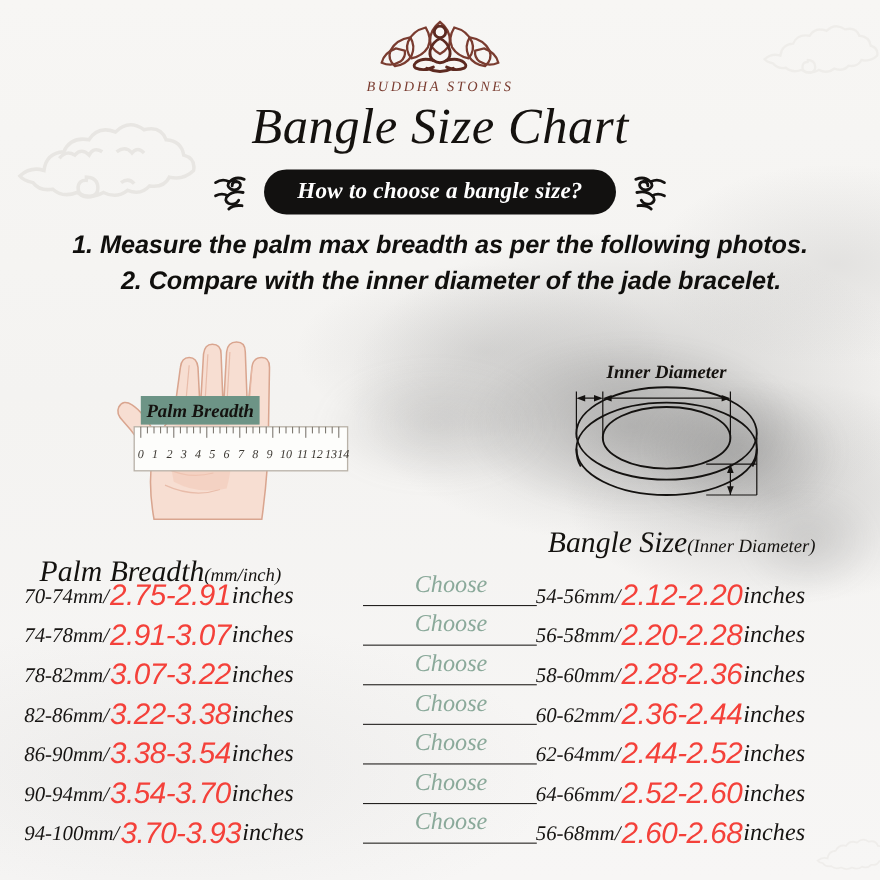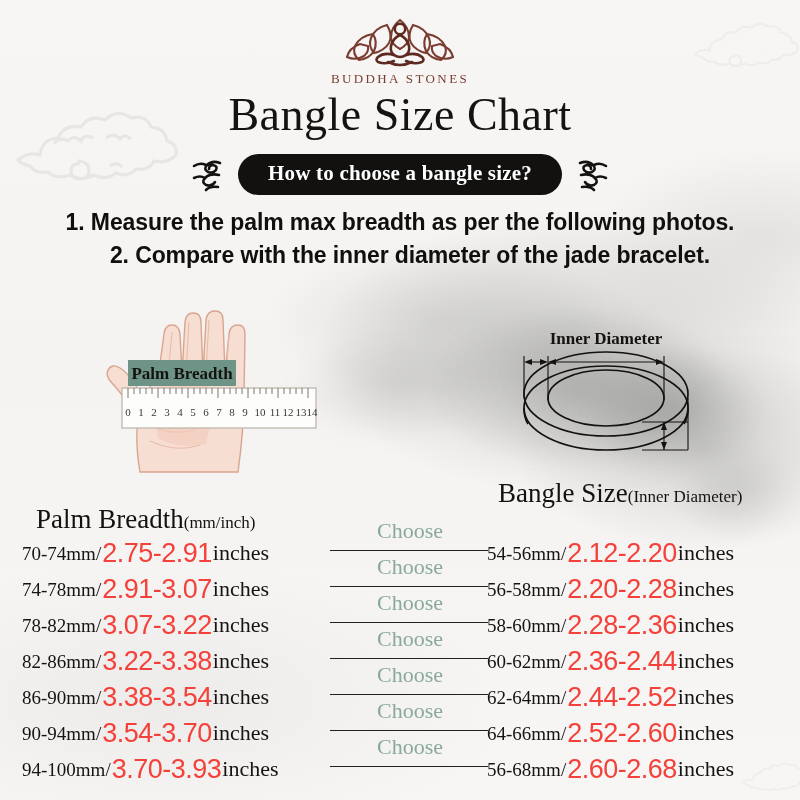--- a/index.html
+++ b/index.html
@@ -11,20 +11,21 @@
   }
   #page{
     position:absolute;inset:0;width:800px;height:800px;overflow:hidden;
     background:
       radial-gradient(ellipse 420px 230px at 72% 44%, rgba(120,120,120,.30), rgba(120,120,120,0) 62%),
       radial-gradient(ellipse 300px 160px at 88% 56%, rgba(110,110,110,.26), rgba(110,110,110,0) 64%),
       radial-gradient(ellipse 260px 120px at 55% 40%, rgba(140,140,140,.20), rgba(140,140,140,0) 66%),
       radial-gradient(ellipse 240px 130px at 95% 30%, rgba(130,130,130,.16), rgba(130,130,130,0) 70%),
       radial-gradient(ellipse 500px 200px at 20% 88%, rgba(150,150,150,.10), rgba(150,150,150,0) 70%),
       linear-gradient(180deg,#f7f6f4 0%,#f4f3f1 45%,#f7f6f5 100%);
+    font-style: italic;
   }
   .wash{position:absolute;pointer-events:none;}
   .wash.w1{left:380px;top:250px;width:430px;height:250px;
     background:radial-gradient(ellipse 50% 46% at 45% 55%, rgba(105,105,105,.34), rgba(105,105,105,0) 70%);
     filter:blur(6px);}
   .wash.w2{left:560px;top:300px;width:280px;height:220px;
     background:radial-gradient(ellipse 46% 40% at 40% 50%, rgba(95,95,95,.30), rgba(95,95,95,0) 72%);
     filter:blur(8px);}
   .wash.w3{left:230px;top:300px;width:300px;height:180px;
     background:radial-gradient(ellipse 48% 42% at 55% 48%, rgba(120,120,120,.22), rgba(120,120,120,0) 72%);
@@ -78,21 +79,21 @@
   .sec.left{left:36px;top:504px;}
   .sec.right{left:498px;top:478px;}
 
   
   .col{position:absolute;}
   .col.left{left:22px;top:520px;width:330px;}
   .col.right{left:487px;top:520px;width:300px;}
   .row{height:36px;display:flex;align-items:baseline;white-space:nowrap;}
   .mm{font-family:"Liberation Serif", serif;font-size:19px;color:#161412;}
   .inch{font-family:"Liberation Sans", sans-serif;font-size:27px;color:#f4413a;
-         letter-spacing:-.5px;margin:16px 1px;position:relative;top:2px;}
+         letter-spacing:-.5px;margin:4px 1px;position:relative;top:2px;}
   .unit{font-family:"Liberation Serif", serif;font-size:22px;color:#161412;}
 
   .choosecol{position:absolute;left:330px;top:520px;width:160px;}
   .chooserow{height:36px;position:relative;}
   .choose{
     position:absolute;left:18px;top:-2px;width:124px;text-align:center;
     font-family:"Liberation Serif", serif;font-size:22px;color:#8aa99a;
   }
   .uline{position:absolute;left:0;bottom:5px;width:158px;height:1px;background:#23211f;}
 </style>

